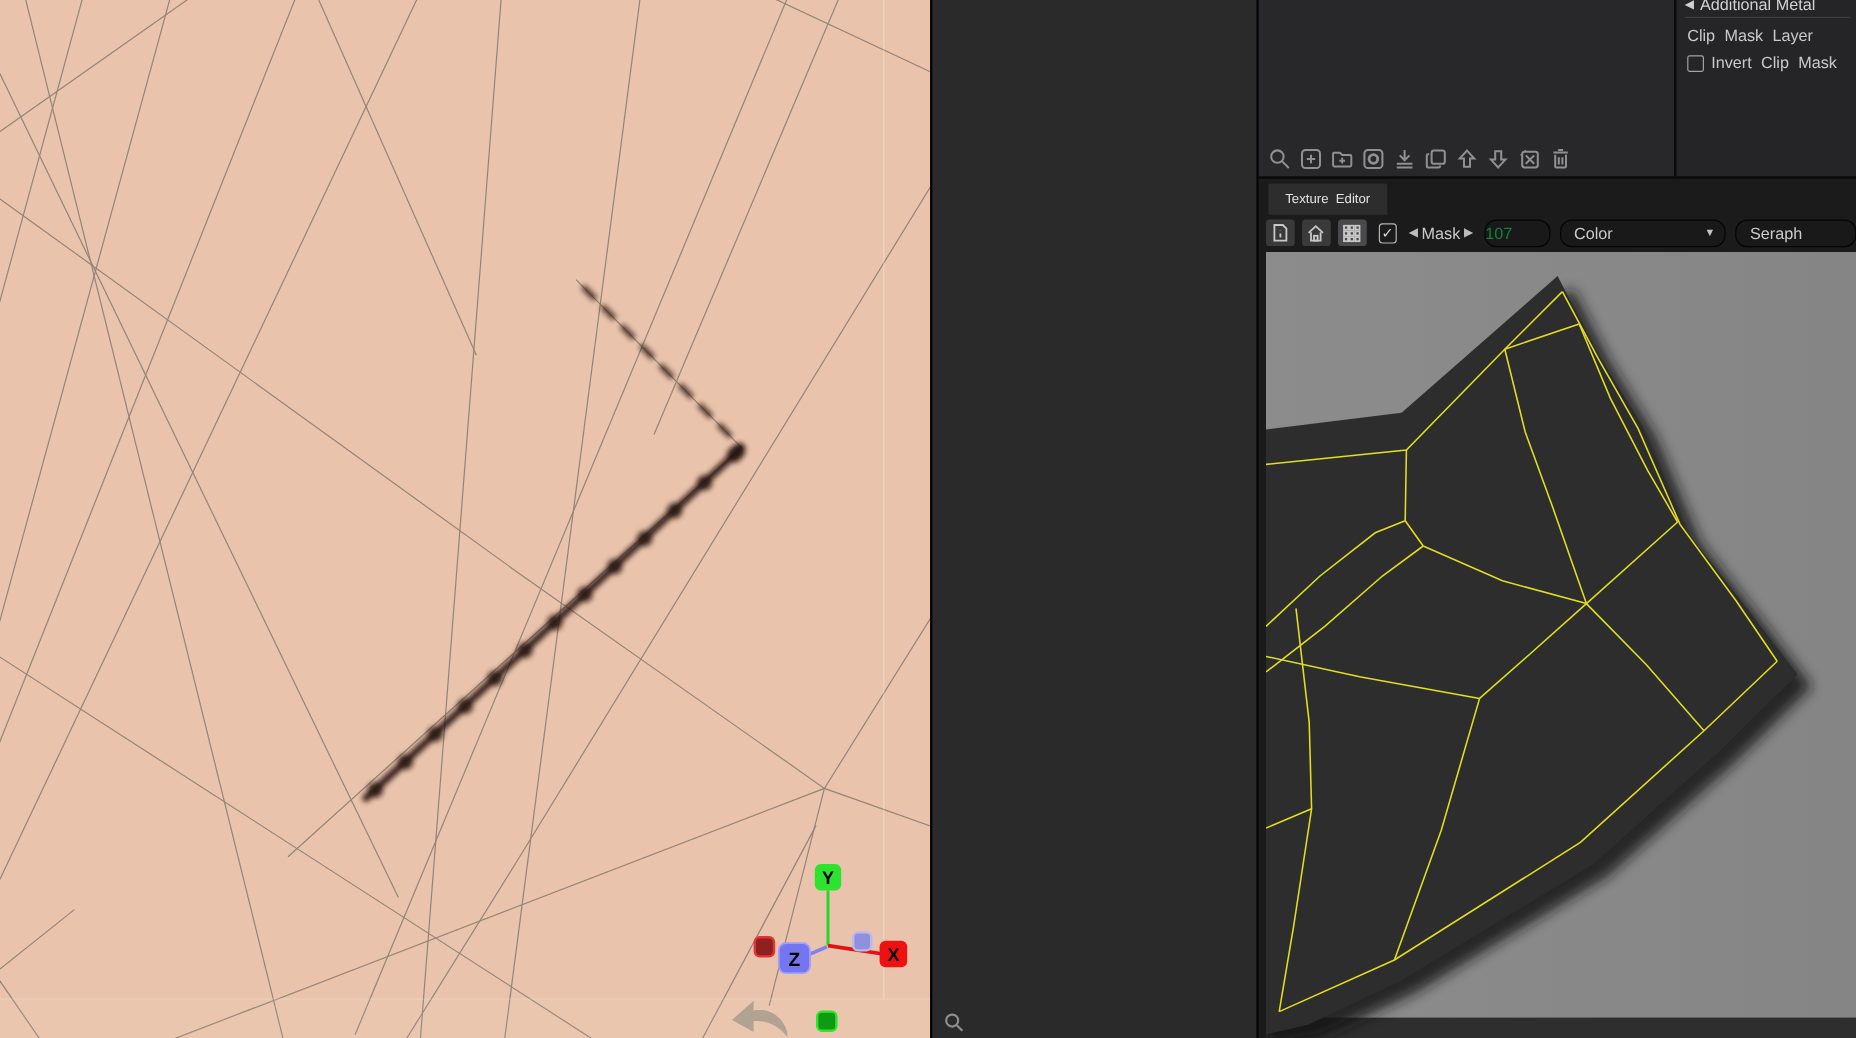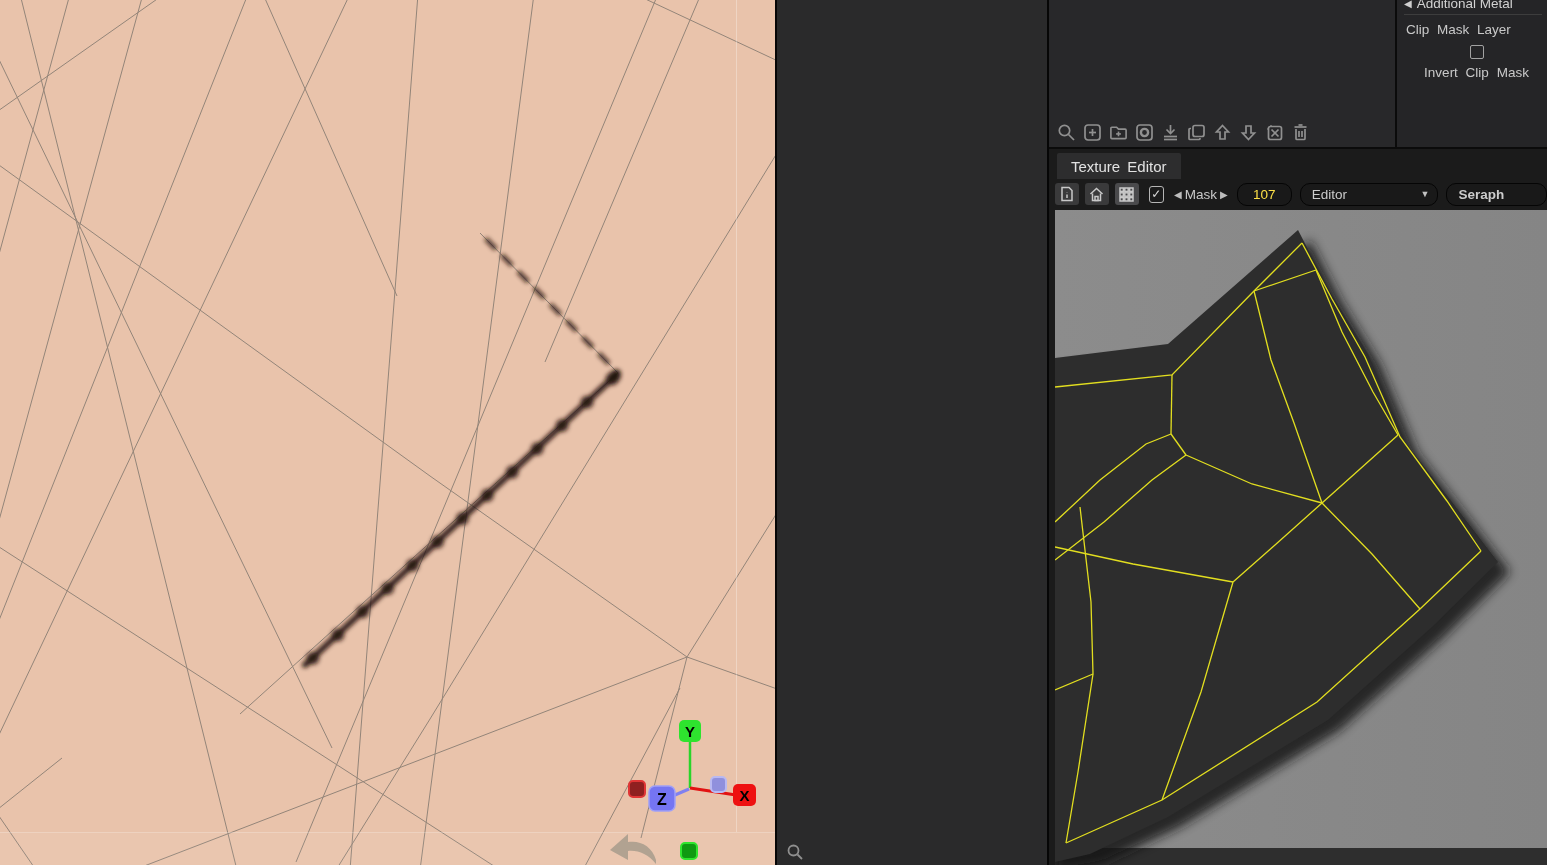--- a/index.html
+++ b/index.html
@@ -23,43 +23,43 @@
   #layers-toolbar{position:absolute;left:8px;bottom:5px;display:flex;gap:7px;align-items:center;}
   .licon{width:19px;height:19px;display:flex;align-items:center;justify-content:center;cursor:pointer;}
   .licon svg{stroke:#909090;fill:none;stroke-width:1.7;}
 
   #clip-panel{left:346px;top:0;width:152px;height:147px;background:#252527;
               border-left:2px solid #0b0b0b;box-sizing:border-box;color:#c9c9c9;overflow:hidden;}
   #clip-header{margin:-4px 0 0 7px;white-space:nowrap;font-size:13.5px;color:#d2d2d2;display:flex;align-items:center;gap:5px;}
   #clip-header .tri{font-size:10px;color:#cfcfcf;}
   #clip-sep{margin:3px 0 0 7px;width:138px;border-top:1px solid #3d3d3d;}
   #clip-row1{margin:7px 12px 0 9px;font-size:13.5px;word-spacing:4px;white-space:nowrap;}
-  #clip-row2{margin:8px 0 0 9px;font-size:13.5px;word-spacing:4px;display:flex;align-items:center;gap:6px;white-space:nowrap;flex-direction:column;}
+  #clip-row2{margin:8px 0 0 9px;font-size:13.5px;word-spacing:4px;display:flex;align-items:center;gap:6px;white-space:nowrap;}
   .cbox{width:12px;height:12px;border:1.5px solid #a2a2a2;border-radius:2px;background:transparent;flex:0 0 auto;}
 
   #texture-section{left:0;top:147px;width:498px;height:718px;background:#1b1b1b;border-top:2px solid #0b0b0b;box-sizing:border-box;}
   #tab-row{position:absolute;left:0;top:4px;height:26px;width:100%;}
   #texture-tab{position:absolute;left:8px;top:0;height:26px;padding:0 14px;background:#2d2d2e;
-               color:#e2e2e2;font-size:15px;word-spacing:3px;display:flex;align-items:center;border-radius:2px 2px 0 0;cursor:pointer;}
+               color:#e2e2e2;font-size:11px;word-spacing:3px;display:flex;align-items:center;border-radius:2px 2px 0 0;cursor:pointer;}
   #tex-toolbar{position:absolute;left:0;top:32px;height:26px;width:100%;display:flex;align-items:center;}
   .tbtn{width:27px;height:22px;background:#3a3a3b;border-radius:3px;margin-left:6px;
         display:flex;align-items:center;justify-content:center;cursor:pointer;}
   .tbtn.active{background:#4a4a4c;}
   .tbtn svg{stroke:#c9c9c9;fill:none;stroke-width:1.5;}
   #grid-check{width:15px;height:15px;border:1.6px solid #b5b5b5;border-radius:3px;margin-left:10px;
               color:#d8d8d8;font-size:12px;line-height:14px;text-align:center;cursor:pointer;}
   #size-stepper{display:flex;align-items:center;margin-left:10px;color:#c9c9c9;font-size:13.5px;gap:3px;}
   #size-stepper .arr{font-size:10px;color:#bdbdbd;cursor:pointer;}
   #size-field{width:60px;height:21px;background:#191919;border:1px solid #050505;border-radius:10px;
-              color:#fde047;font-size:13.5px;display:flex;align-items:center;justify-content:center;margin-left:9px;}
+              color:#15803d;font-size:13.5px;display:flex;align-items:center;justify-content:flex-start;margin-left:9px;}
   .dropdown{height:21px;background:#191919;border:1px solid #050505;border-radius:10px;color:#cccccc;
             font-size:13.5px;display:flex;align-items:center;padding:0 8px 0 11px;margin-left:8px;cursor:pointer;}
   #color-dd{width:133px;justify-content:space-between;}
   #color-dd .dd-arr{font-size:9px;color:#c2c2c2;}
-  #mat-dd{width:90px;font-weight:bold;}
+  #mat-dd{width:90px;}
 
   #tex-canvas{position:absolute;left:6px;top:61px;width:492px;height:657px;cursor:crosshair;}
 </style>
 </head>
 <body>
 
 <div id="viewport" class="abs">
   <svg width="775" height="865" viewBox="0 0 775 865">
     <rect x="0" y="0" width="775" height="865" fill="#e9c3ab"></rect>
 
@@ -269,21 +269,21 @@
       </div>
       <div id="size-stepper">
         <span class="arr">◀</span>
         <span>Mask</span>
         <span class="arr">▶</span>
       </div>
       <div id="size-field">
         <span>107</span>
       </div>
       <div class="dropdown" id="color-dd">
-        <span>Editor</span>
+        <span>Color</span>
         <span class="dd-arr">▼</span>
       </div>
       <div class="dropdown" id="mat-dd">
         <span>Seraph</span>
       </div>
     </div>
 
     <div id="tex-canvas">
       <svg width="492" height="657" viewBox="1055 208 492 657">
         <defs>

